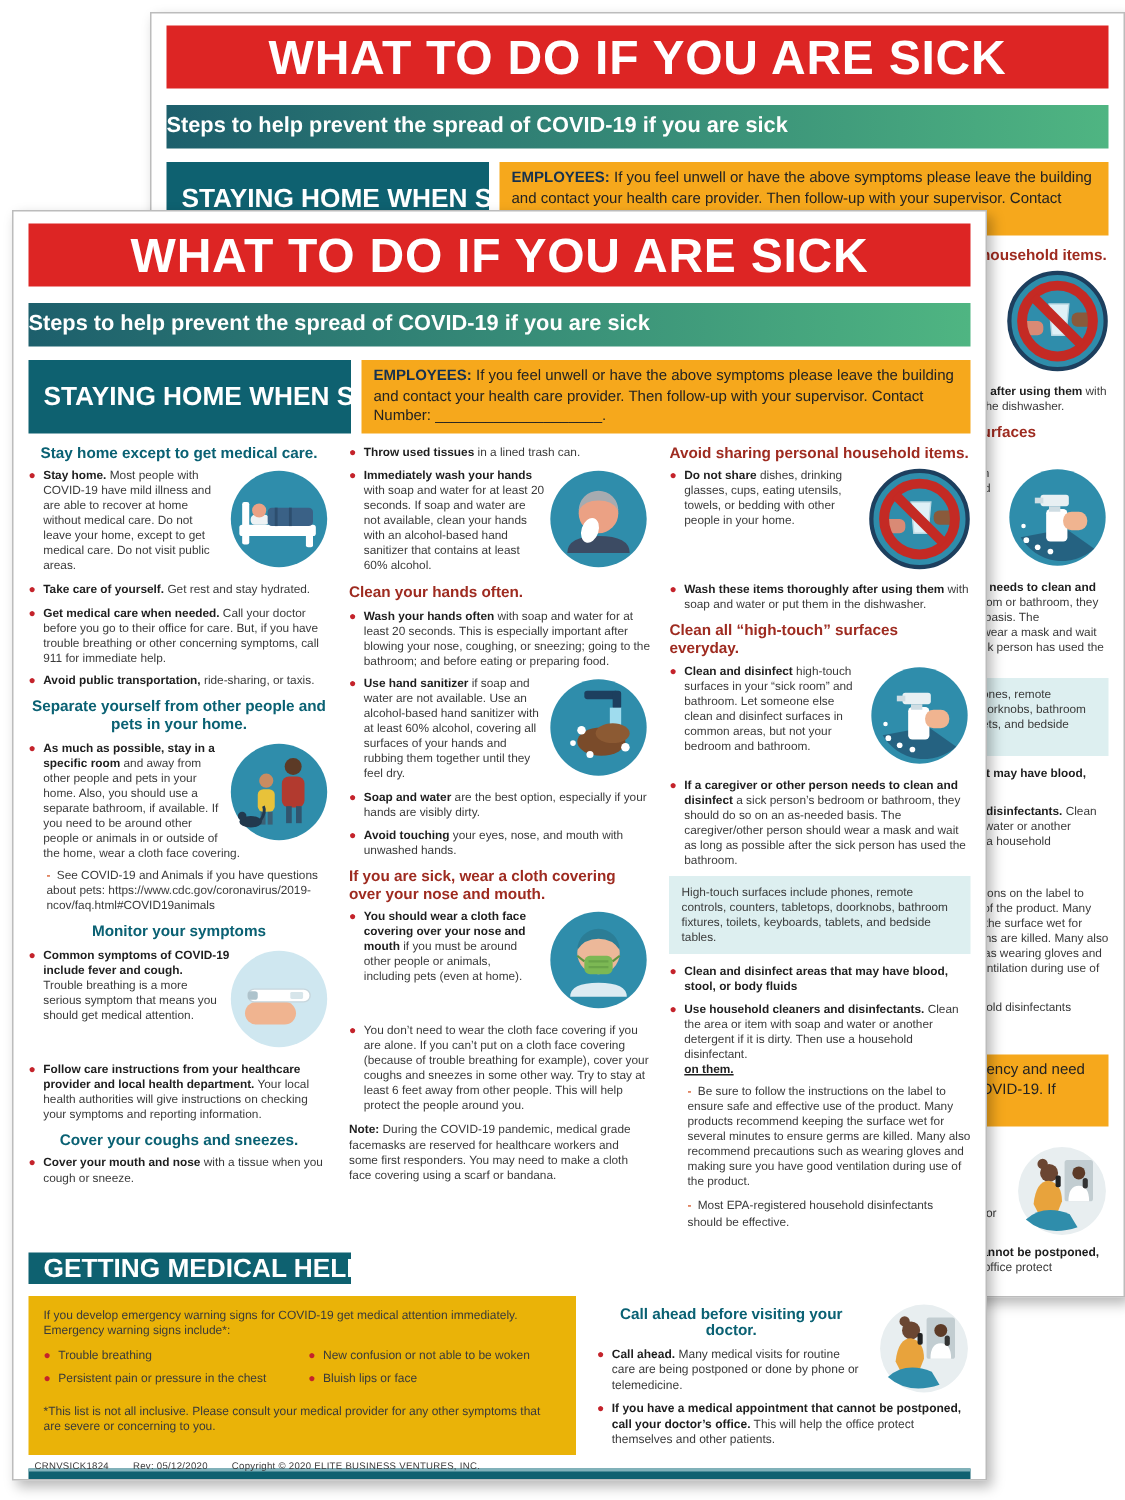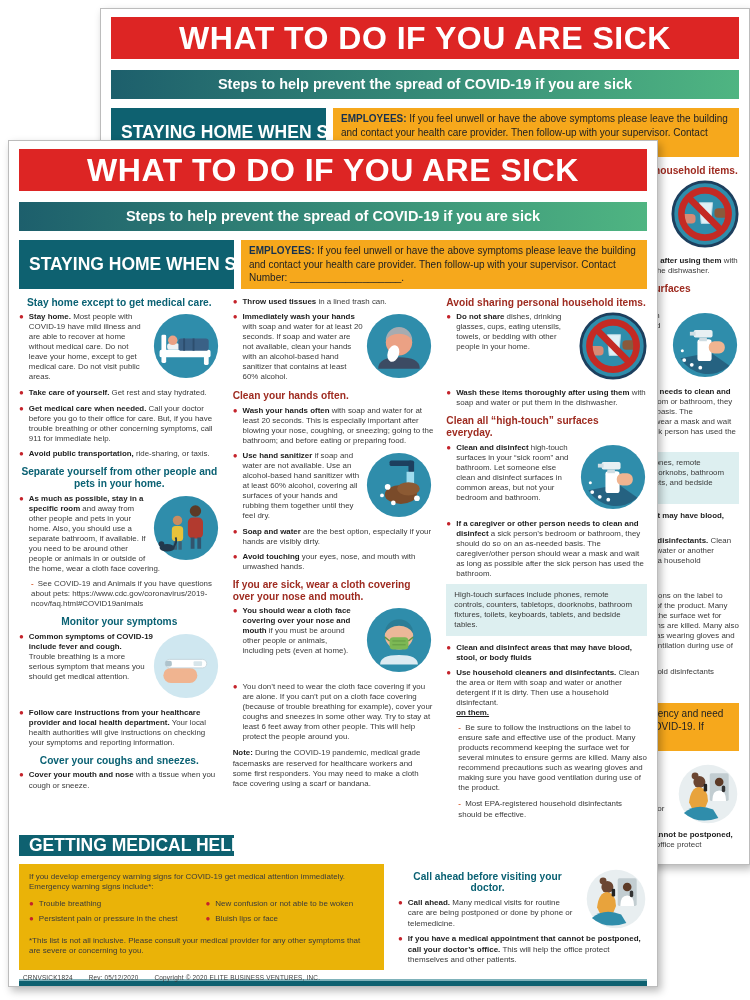--- a/index.html
+++ b/index.html
@@ -6,21 +6,21 @@
   body{width:750px;height:1000px;position:relative;overflow:hidden;
        font-family:"Liberation Sans","DejaVu Sans",sans-serif;color:#3a3a3a;}
   .poster{position:absolute;width:648px;background:#fff;border:1px solid #bcbcbc;
           box-shadow:3px 4px 8px rgba(0,0,0,.28);overflow:hidden;}
   .poster.back{left:100px;top:8px;height:855px;}
   .poster.front{left:8px;top:140px;height:845px;z-index:2;}
   .pinner{position:relative;height:100%;padding:8px 10px;box-sizing:border-box;}
   .title-band{background:#dd2524;color:#fff;text-align:center;font-weight:bold;
               font-size:32px;letter-spacing:.5px;height:42px;line-height:42px;}
   .subtitle-band{margin-top:11px;background:linear-gradient(90deg,#1d5f6c,#4fb582);
-                 color:#fff;font-weight:bold;text-align:center;font-size:14.5px;
+                 color:#fff;font-weight:bold;font-size:14.5px;
                  height:29px;line-height:29px;}
   .header-row{display:flex;gap:7px;margin-top:9px;align-items:stretch;}
   .sec-h{background:#0e6170;color:#fff;font-weight:bold;font-size:17.5px;
          width:215px;flex:0 0 215px;display:flex;align-items:center;
          padding-left:10px;box-sizing:border-box;white-space:nowrap;}
   .band-orange{background:#f6a81c;flex:1;font-size:10px;line-height:1.35;
                padding:4px 8px;color:#222;}
   .band-orange b{color:#16314f;}
   .cols{display:flex;gap:13px;margin-top:8px;font-size:7.9px;line-height:1.27;}
   .col{flex:1;min-width:0;}

